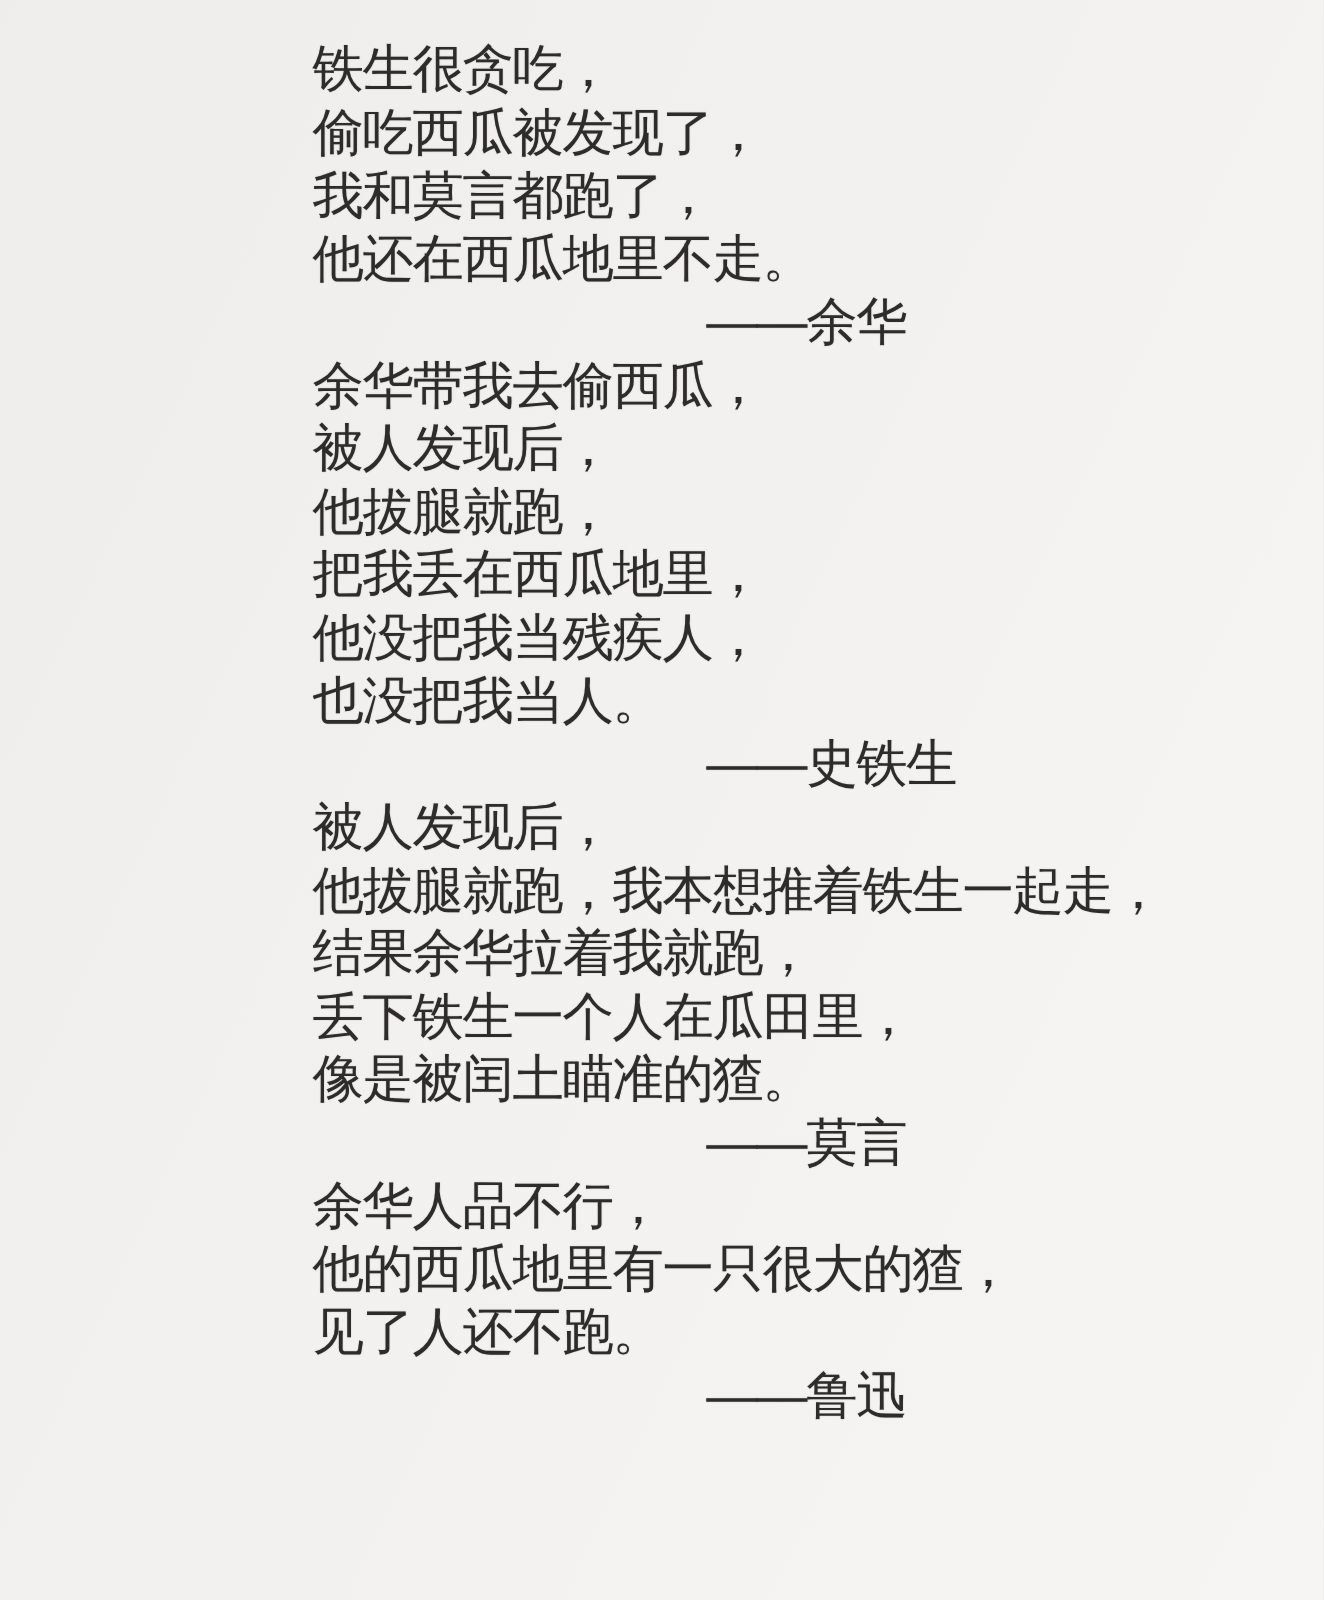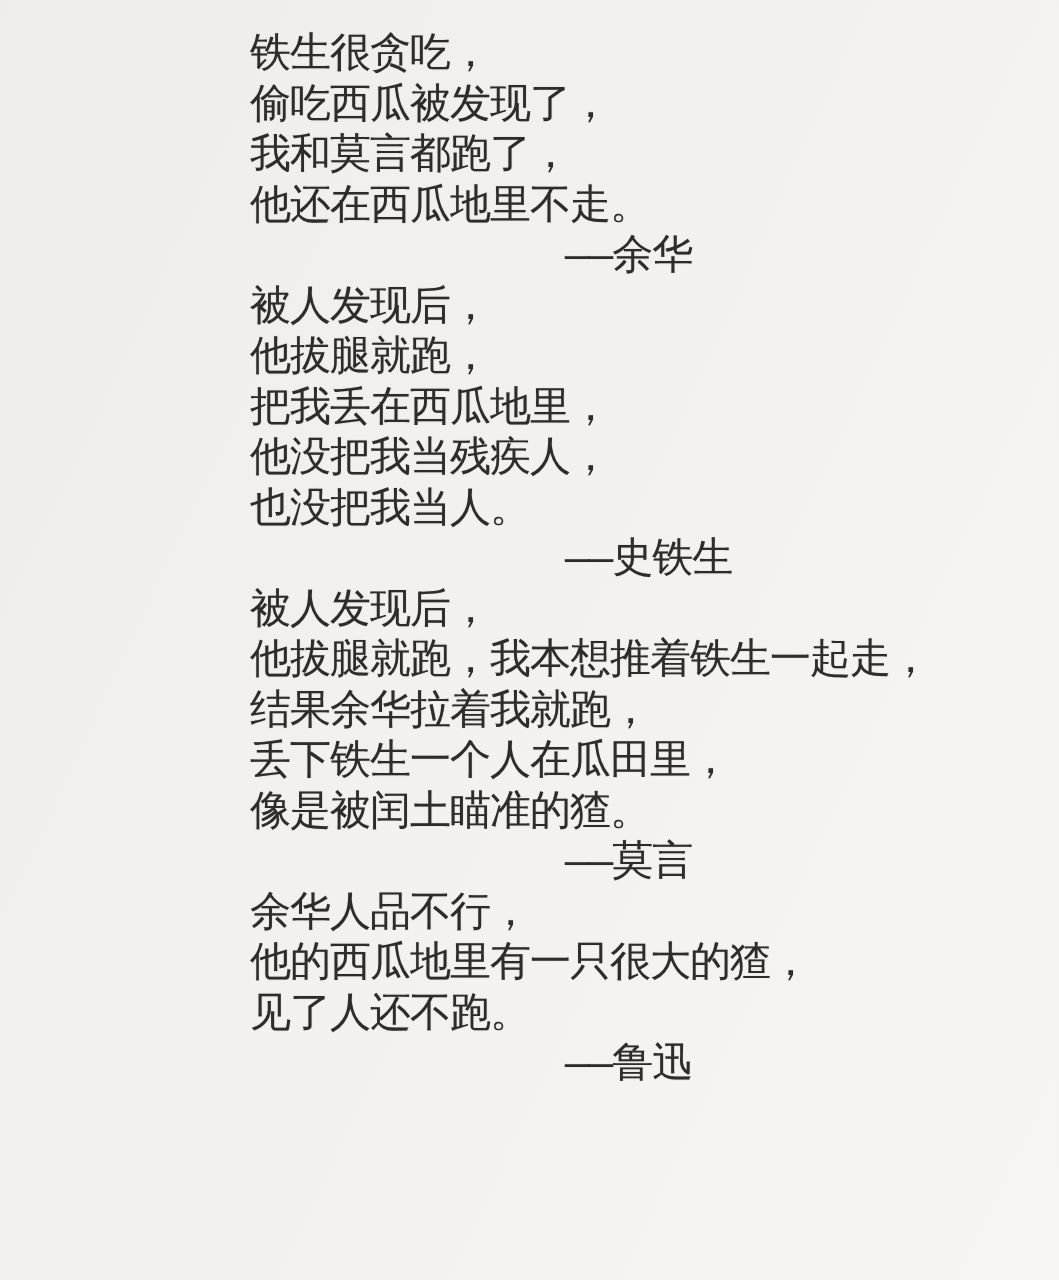--- a/index.html
+++ b/index.html
@@ -7,21 +7,21 @@
     padding: 0;
     background: #e9e8e7;
   }
   .page {
     position: relative;
     width: 1059px;
     height: 1280px;
     margin: 0 auto;
     overflow: hidden;
     background: linear-gradient(115deg, #eeedec 0%, #f2f1f0 45%, #f6f5f4 100%);
-    font-family: Liberation Mono, monospace;
+    font-family: Liberation Sans, sans-serif;
     color: #2e2c2a;
   }
   .content {
     padding: 30px 0 0 250px;
     font-size: 41px;
     line-height: 50.5px;
     letter-spacing: -1px;
     text-shadow: 0 0 1px rgba(46, 44, 42, 0.35);
   }
   .line {
@@ -43,20 +43,21 @@
 
     <div class="section">
       <div class="line">铁生很贪吃，</div>
       <div class="line">偷吃西瓜被发现了，</div>
       <div class="line">我和莫言都跑了，</div>
       <div class="line">他还在西瓜地里不走。</div>
       <div class="line signature">——余华</div>
     </div>
 
     <div class="section">
+      <div class="line">余华带我去偷西瓜，</div>
       <div class="line">被人发现后，</div>
       <div class="line">他拔腿就跑，</div>
       <div class="line">把我丢在西瓜地里，</div>
       <div class="line">他没把我当残疾人，</div>
       <div class="line">也没把我当人。</div>
       <div class="line signature">——史铁生</div>
     </div>
 
     <div class="section">
       <div class="line">被人发现后，</div>

